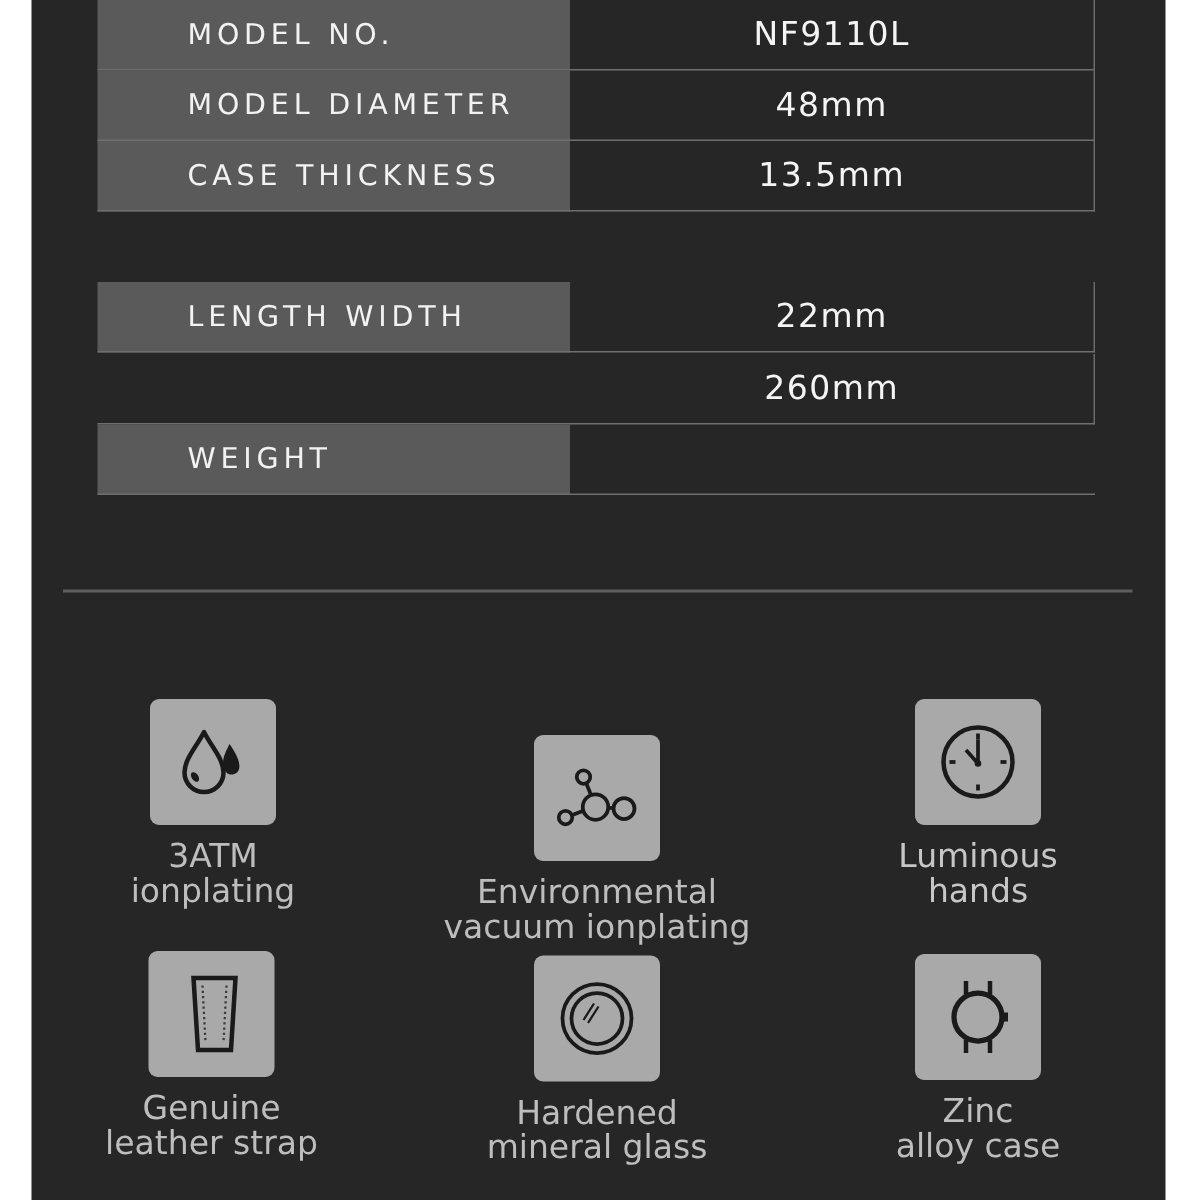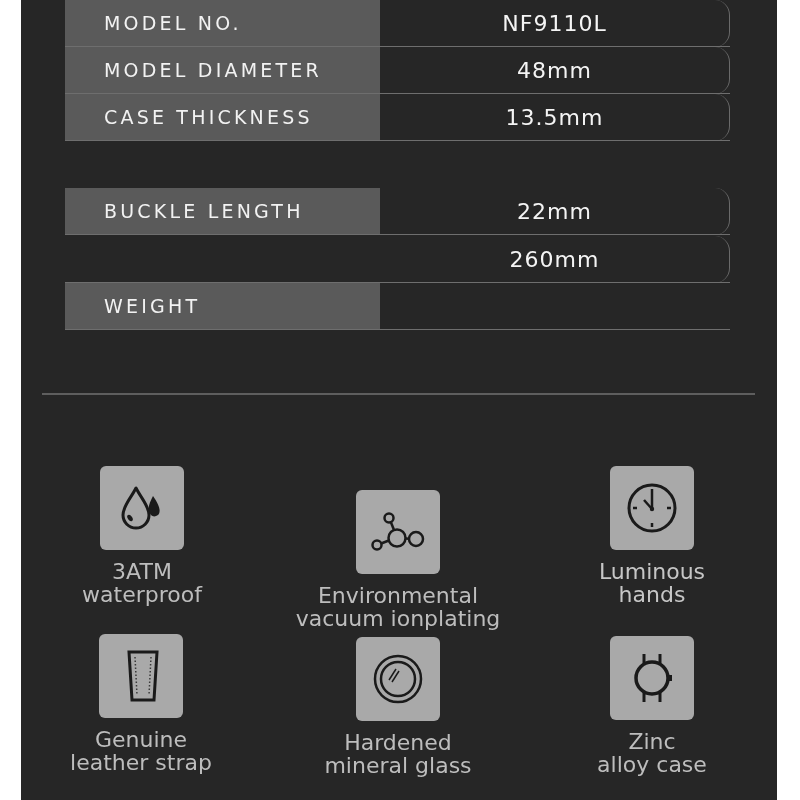--- a/index.html
+++ b/index.html
@@ -1,21 +1,21 @@
 <!DOCTYPE html>
 <html><head>
 <meta charset="utf-8">
 <style>
   html,body{margin:0;padding:0;background:#ffffff;}
   body{width:800px;height:800px;position:relative;overflow:hidden;font-family:"DejaVu Sans","Liberation Sans",sans-serif;}
   .panel{position:absolute;left:21px;top:0;width:756px;height:800px;background:#262626;}
   .table{position:absolute;left:44px;top:0;width:665px;height:330px;}
   .row{position:absolute;left:0;width:665px;height:47px;}
-  .row .label{position:absolute;left:0;top:0;width:315px;height:100%;background:#5a5a5a;color:#f2f2f2;font-size:19px;letter-spacing:3.2px;line-height:47px;box-sizing:border-box;padding-left:39px;white-space:nowrap;}
-  .row .value{position:absolute;left:315px;top:0;width:350px;height:100%;color:#f4f4f4;font-size:22px;letter-spacing:1px;line-height:47px;text-align:center;box-sizing:border-box;border-right:1px solid #6a6a6a;border-radius:15px;}
+  .row .label{position:absolute;left:0;top:0;width:315px;height:100%;background:#5a5a5a;color:#f2f2f2;font-size:19px;letter-spacing:3.2px;line-height:47px;box-sizing:border-box;padding-left:60px;white-space:nowrap;}
+  .row .value{position:absolute;left:315px;top:0;width:350px;height:100%;color:#f4f4f4;font-size:22px;letter-spacing:1px;line-height:47px;text-align:center;box-sizing:border-box;border-right:1px solid #6a6a6a;}
   .row .sep{position:absolute;left:0;bottom:0;width:665px;height:1px;background:#6e6e6e;}
   .divider{position:absolute;left:21px;top:393px;width:713px;height:2px;background:#5e5e5e;}
   .feature{position:absolute;width:240px;text-align:center;}
   .feature .tile{width:84px;height:84px;margin:0 auto;background:#a9a9a9;border-radius:6px;display:flex;align-items:center;justify-content:center;}
   .feature .cap{margin-top:10px;color:#bdbdbd;font-size:22px;line-height:23px;}
   svg{display:block;}
 </style>
 </head>
 <body>
 
@@ -31,21 +31,21 @@
       <div class="label">MODEL DIAMETER</div>
       <div class="value">48mm</div>
       <div class="sep"></div>
     </div>
     <div class="row" style="top:94px">
       <div class="label">CASE THICKNESS</div>
       <div class="value">13.5mm</div>
       <div class="sep"></div>
     </div>
     <div class="row" style="top:188px">
-      <div class="label">BUCKLE LENGTH</div>
+      <div class="label">LENGTH WIDTH</div>
       <div class="value">22mm</div>
       <div class="sep"></div>
     </div>
     <div class="row" style="top:236px">
       <div class="value">260mm</div>
       <div class="sep"></div>
     </div>
     <div class="row" style="top:283px">
       <div class="label">WEIGHT</div>
       <div class="sep"></div>
@@ -59,21 +59,21 @@
       <span>
         <svg width="60" height="60" viewBox="0 0 60 60">
           <path d="M24 10 C19 20 11 28 11 37 A13 13 0 0 0 37 37 C37 28 29 20 24 10 Z" fill="none" stroke="#1a1a1a" stroke-width="3" stroke-linejoin="round"></path>
           <ellipse cx="18" cy="40" rx="2.2" ry="3.6" fill="#1a1a1a" transform="rotate(-35 18 40)"></ellipse>
           <path d="M41 18 C38 24 36 28 37 33 C38 38 42 40 46 37 C49 34 48 28 41 18 Z" fill="#1a1a1a"></path>
         </svg>
       </span>
     </div>
     <div class="cap">
       <div>3ATM</div>
-      <div>waterproof</div>
+      <div>ionplating</div>
     </div>
   </div>
 
   <div class="feature" style="left:257px;top:490px">
     <div class="tile">
       <span>
         <svg width="66" height="60" viewBox="0 0 66 60">
           <circle cx="32" cy="36" r="8.5" fill="none" stroke="#1a1a1a" stroke-width="2.5"></circle>
           <circle cx="24" cy="16" r="4.5" fill="none" stroke="#1a1a1a" stroke-width="2.5"></circle>
           <circle cx="51" cy="37" r="7" fill="none" stroke="#1a1a1a" stroke-width="2.5"></circle>

